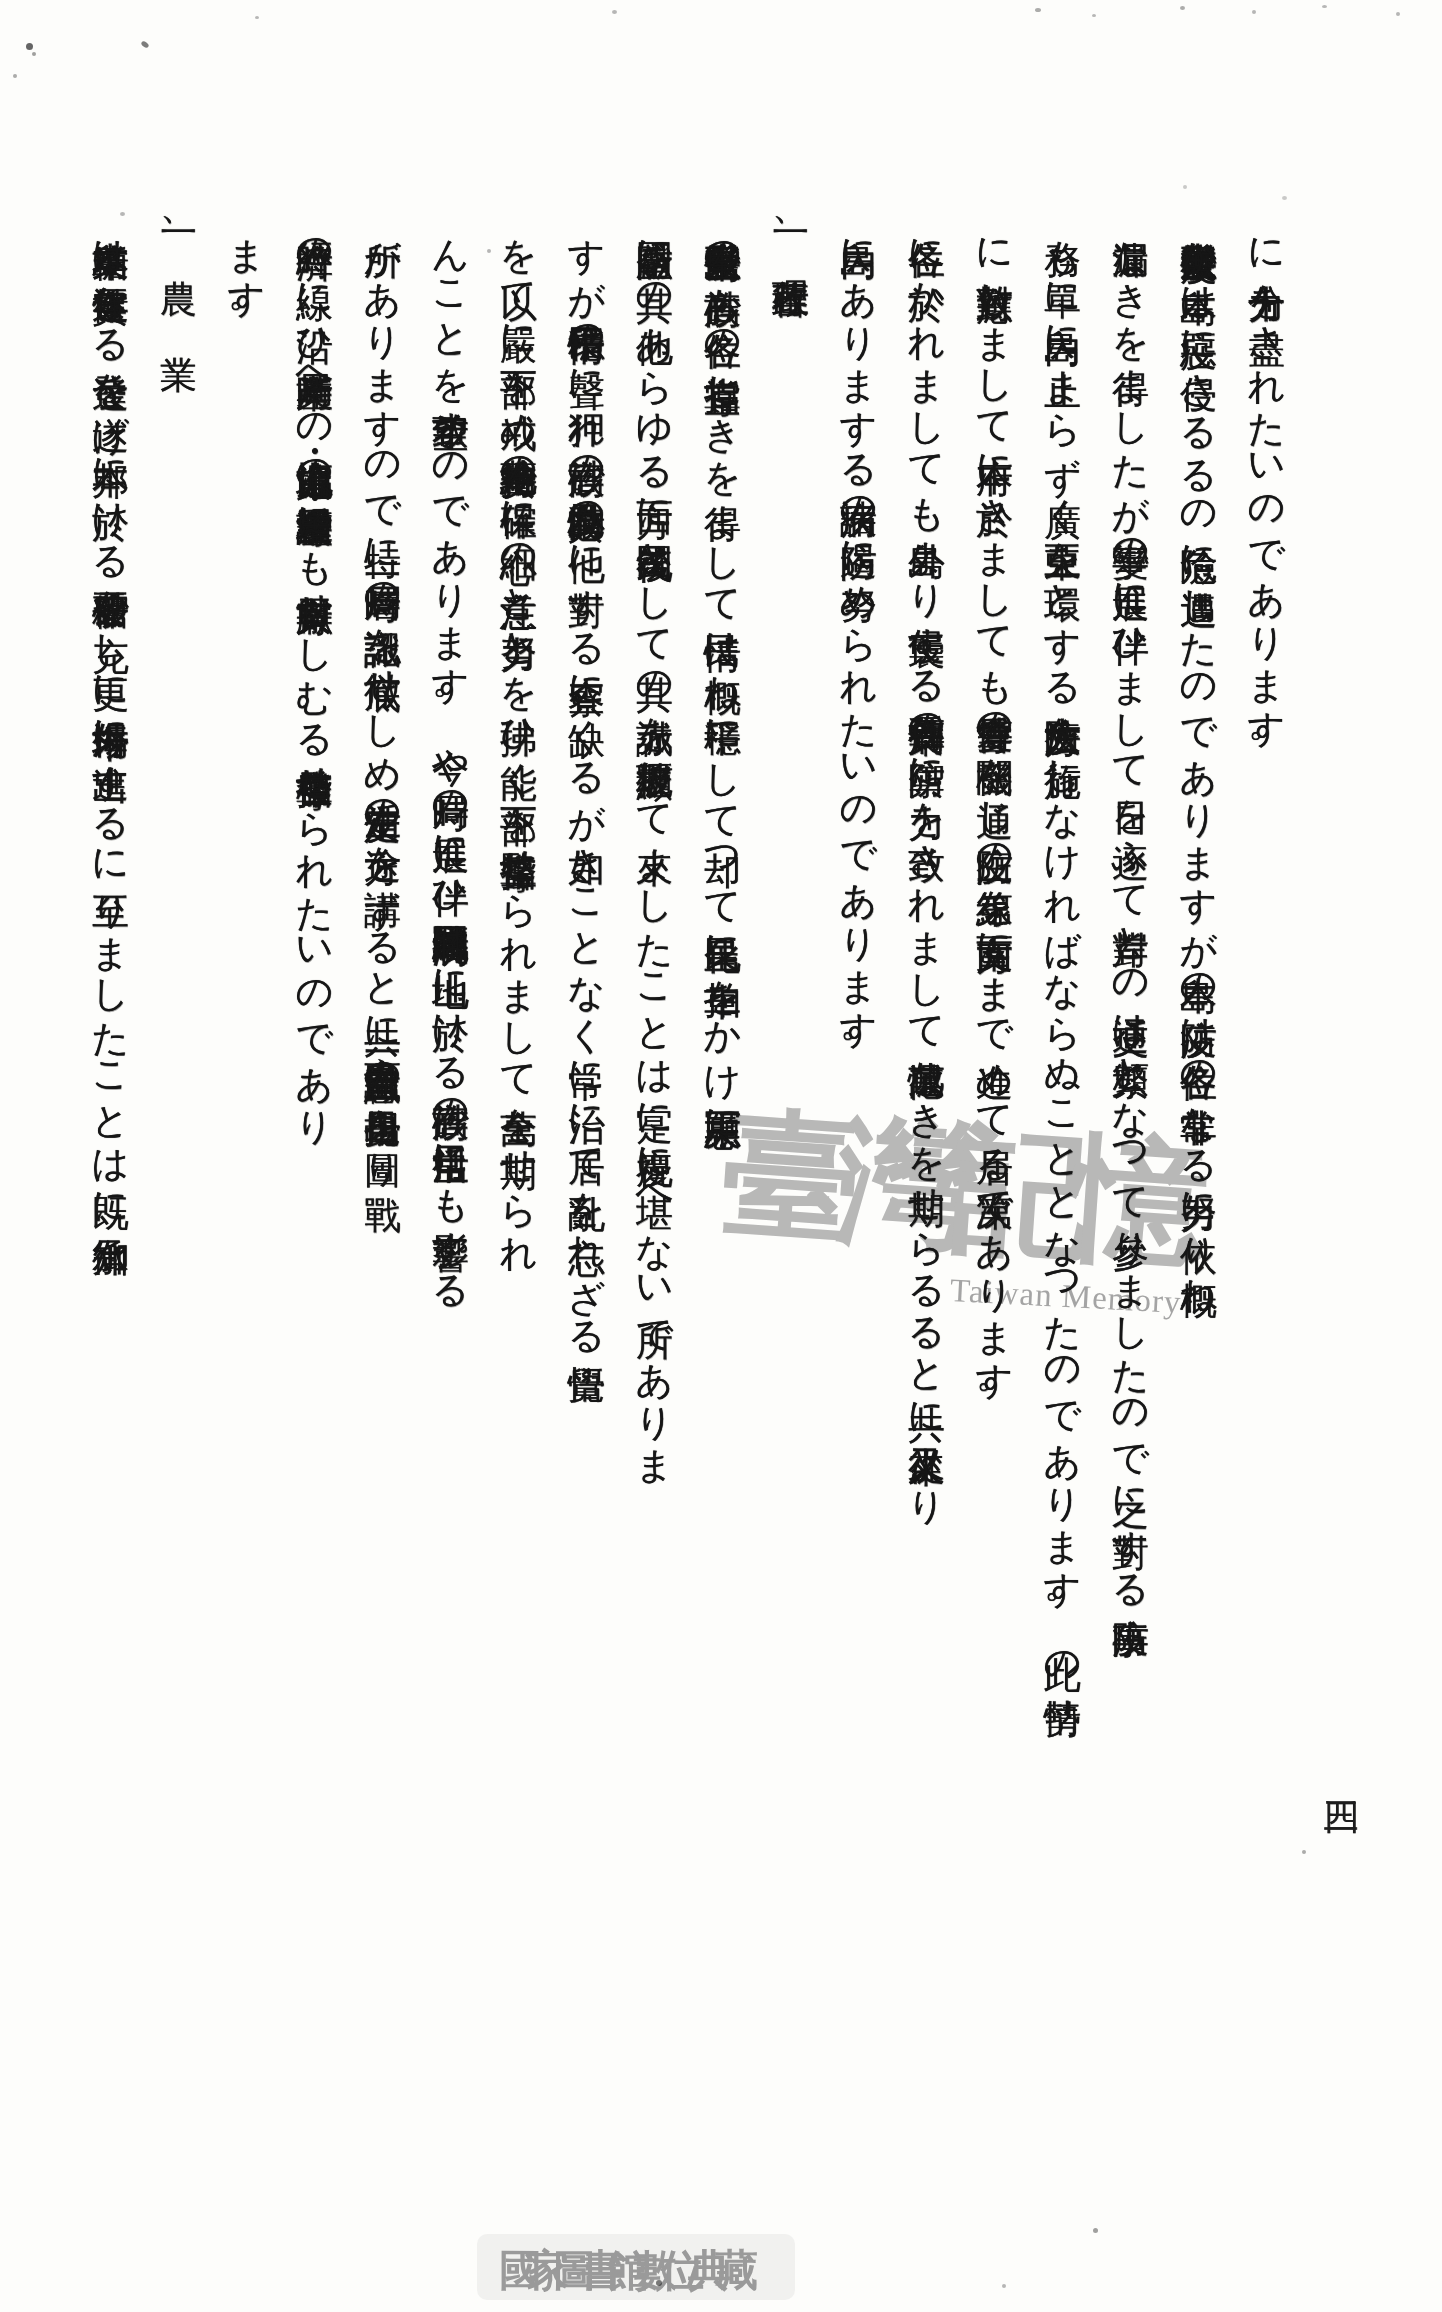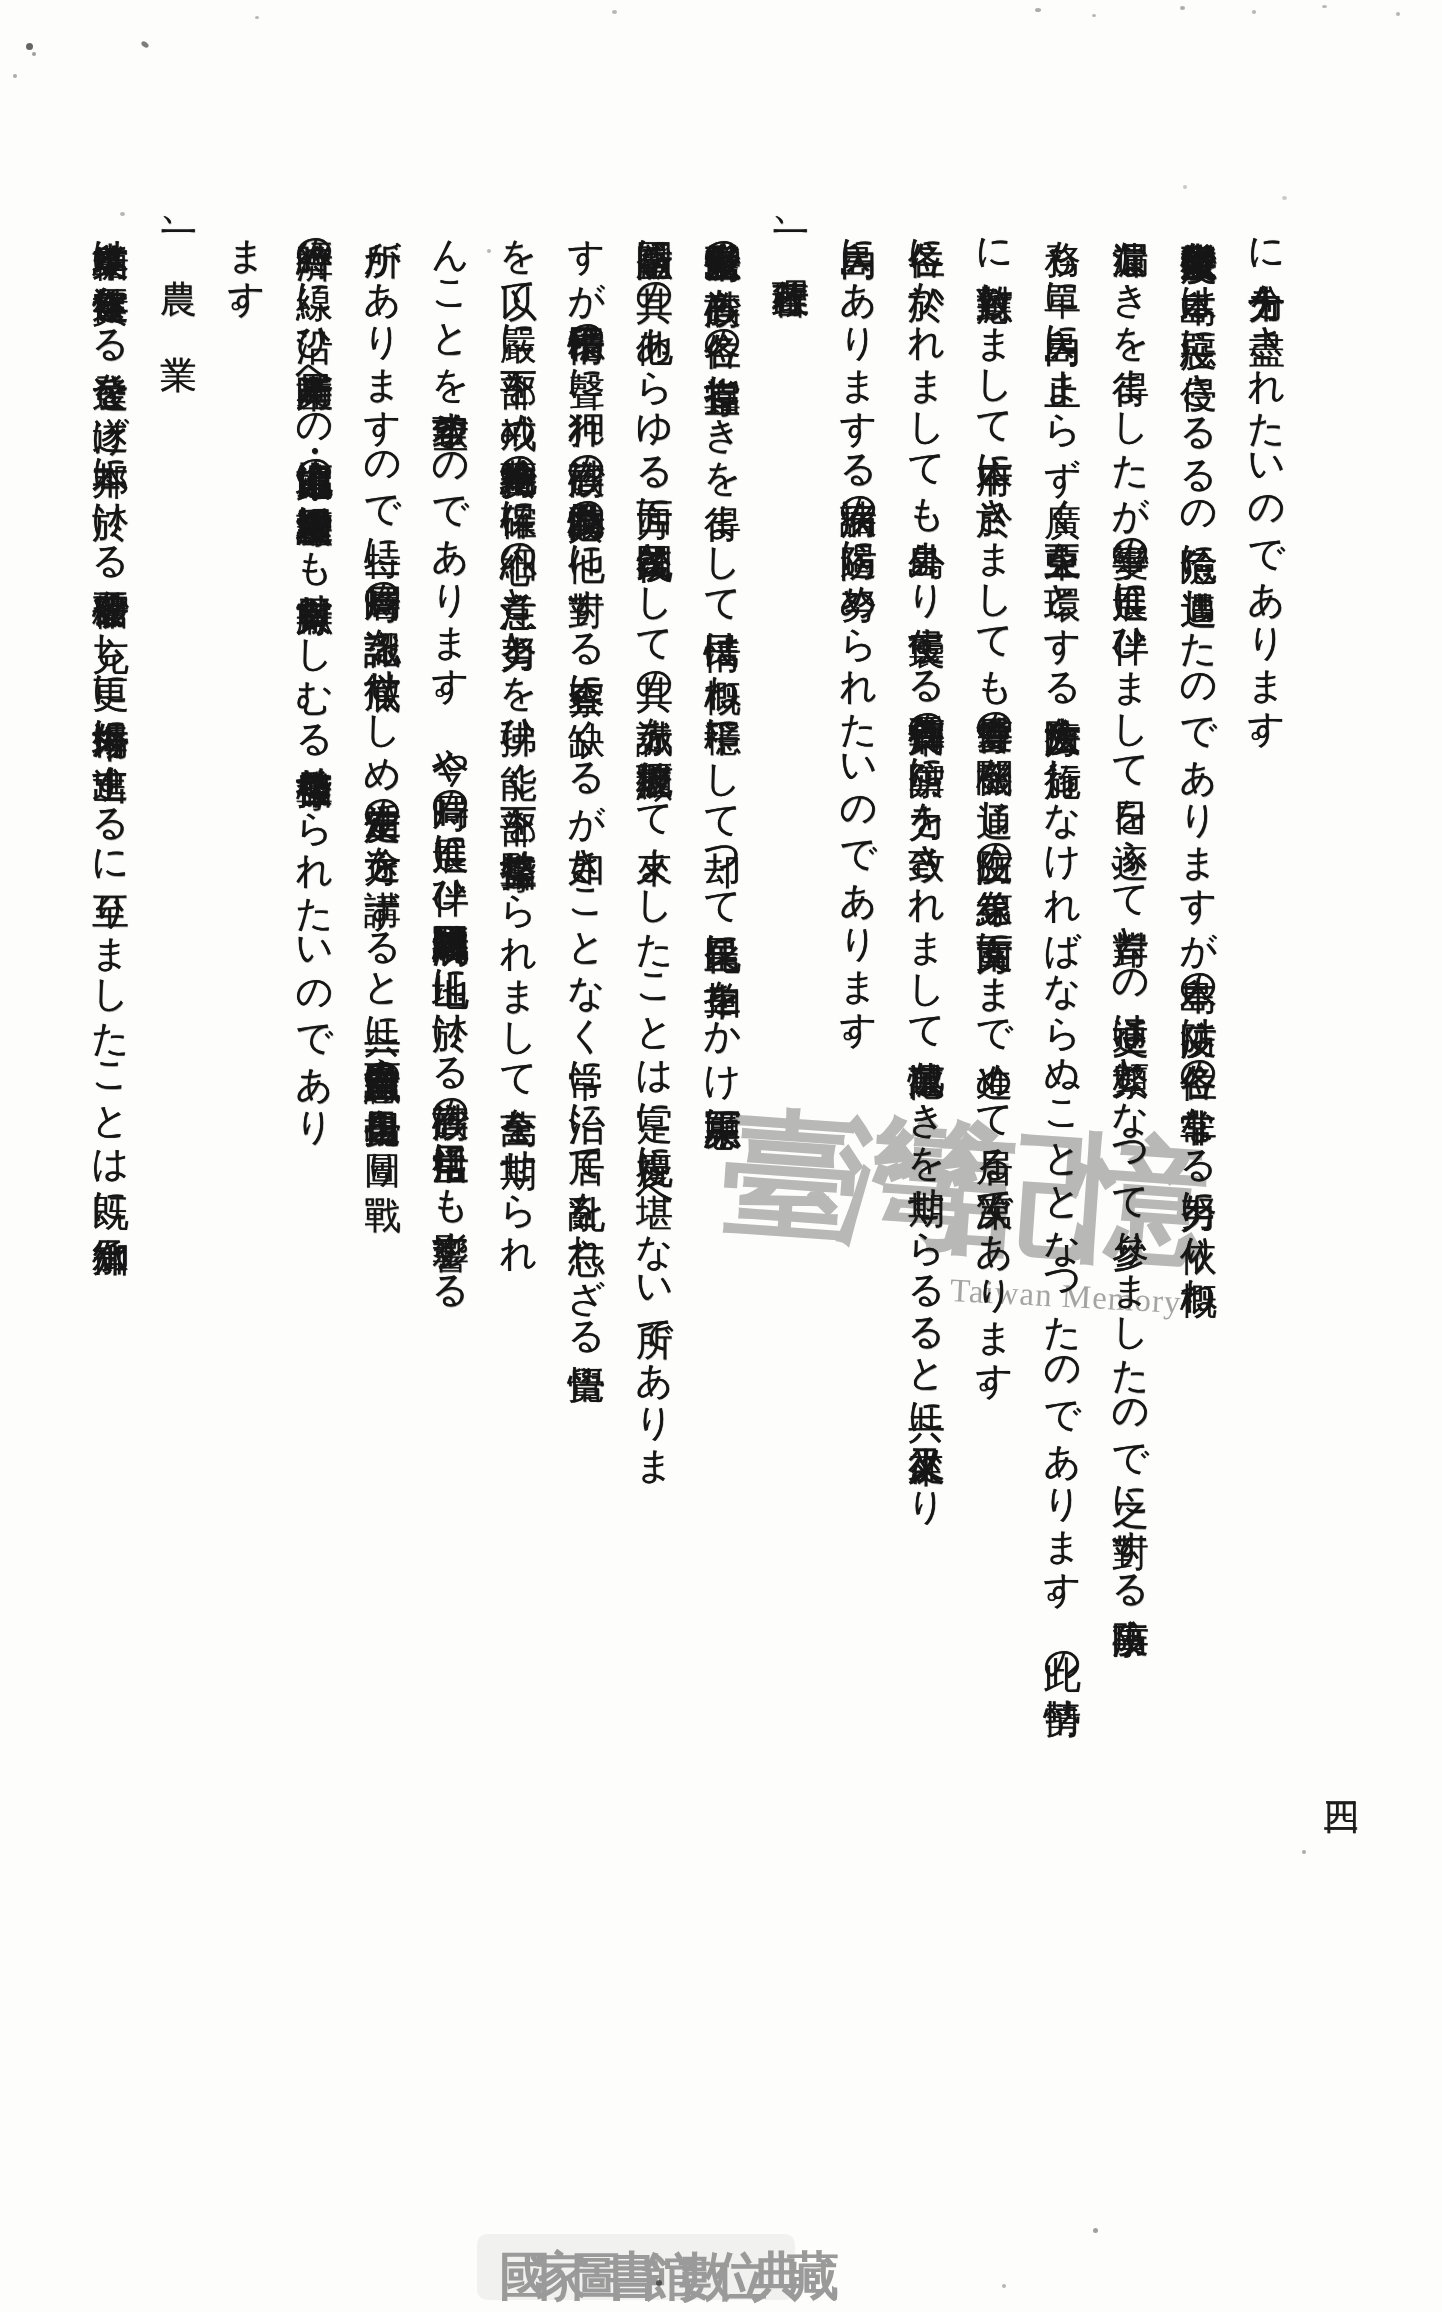--- a/index.html
+++ b/index.html
@@ -57,21 +57,21 @@
   
   .stamp-pill{
     position:absolute;left:477px;top:2234px;
     width:318px;height:66px;
     background:rgba(160,160,160,0.13);
     border-radius:10px;
     z-index:1;
   }
   .stamp{
     position:absolute;left:499px;top:2242px;
-    font-size:52px;font-weight:bold;
+    font-size:43px;font-weight:bold;
     letter-spacing:-16px;
     color:#9a9a9a;
     z-index:2;white-space:nowrap;
     font-family:"Liberation Sans","DejaVu Sans",sans-serif;
     text-align:right;
   }
   .speck{position:absolute;border-radius:50%;z-index:4;}
 </style>
 </head>
 <body>

